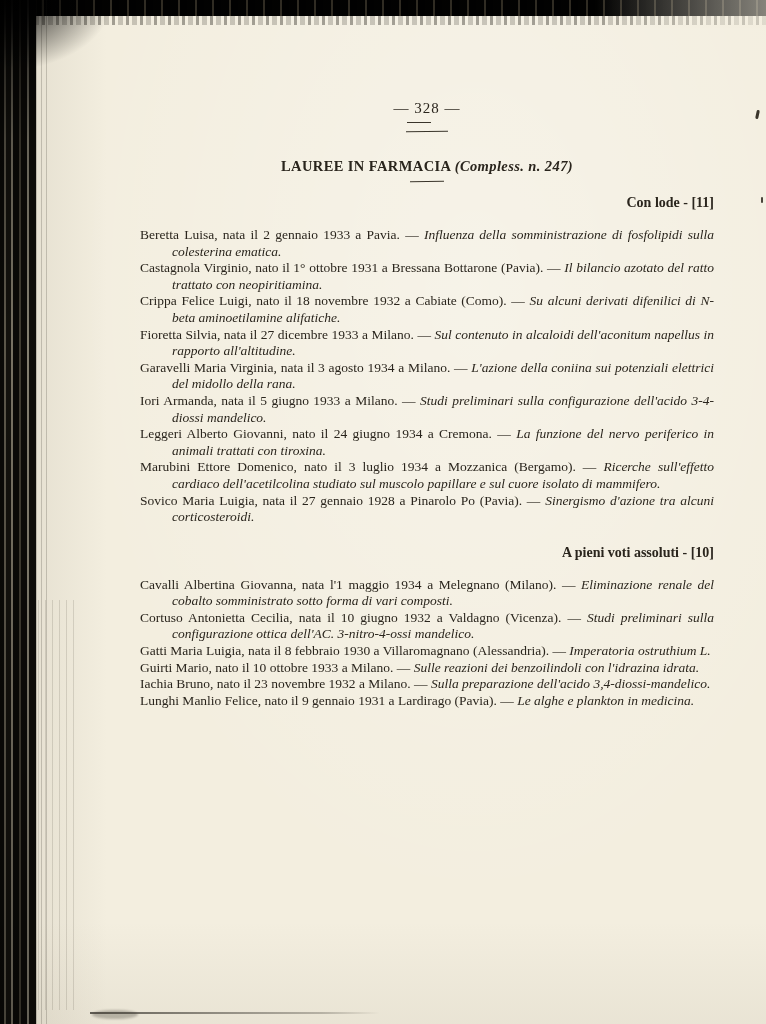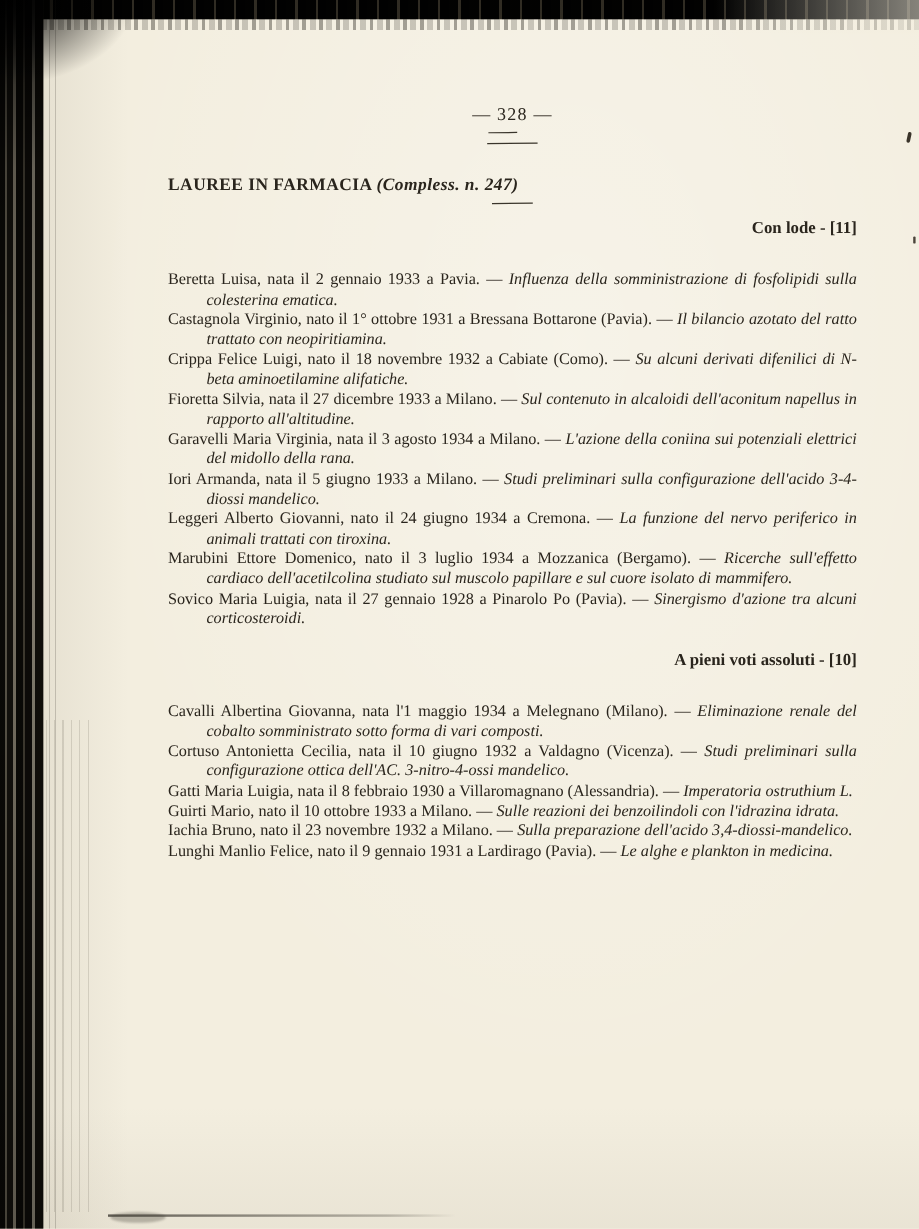--- a/index.html
+++ b/index.html
@@ -70,48 +70,48 @@
     position: absolute; right: 7px; top: 110px; width: 3px; height: 9px;
     background: #3a342a; border-radius: 2px; transform: rotate(12deg);
   }
   .speck-b {
     position: absolute; right: 3px; top: 197px; width: 2px; height: 6px;
     background: #4a443a; border-radius: 1px;
   }
 
   
   .col {
-    position: absolute; left: 140px; top: 0; width: 574px;
+    position: absolute; left: 140px; top: 12px; width: 574px;
     padding-top: 88px;
   }
   .pagenum {
     text-align: center; font-size: 15px; letter-spacing: 1px;
   }
   .rule {
     height: 1px; background: #3a352b; margin: 0 auto;
   }
   .rule-pagenum { width: 24px; margin-top: 5px; transform: translateX(-8px) rotate(-0.5deg); }
   .title {
     margin-top: 33px; text-align: center;
     font-size: 15px; font-weight: bold;
     letter-spacing: 0.40em; word-spacing: 0.45em;
   }
   .rule-title { width: 42px; margin-top: 8px; transform: rotate(-0.6deg); }
   .section {
-    margin-top: 26px; text-align: left;
+    margin-top: 26px; text-align: center;
     font-size: 14.5px; font-weight: bold; letter-spacing: 0.4px;
   }
   .sec-note { font-style: italic; }
   .rule-section { width: 34px; margin-top: 6px; transform: rotate(-0.5deg); }
   .subhead {
     margin-top: 13px; text-align: right;
     font-size: 14px; font-weight: bold;
   }
   .subhead2 { margin-top: 19px; }
-  .entries { margin-top: 26px; }
+  .entries { margin-top: 16px; }
   .entry {
     margin: 0; font-size: 13.5px; line-height: 16.6px;
     text-align: justify;
     padding-left: 32px; text-indent: -32px;
   }
   .ital { font-style: italic; }
 </style>
 </head>
 <body>
 

